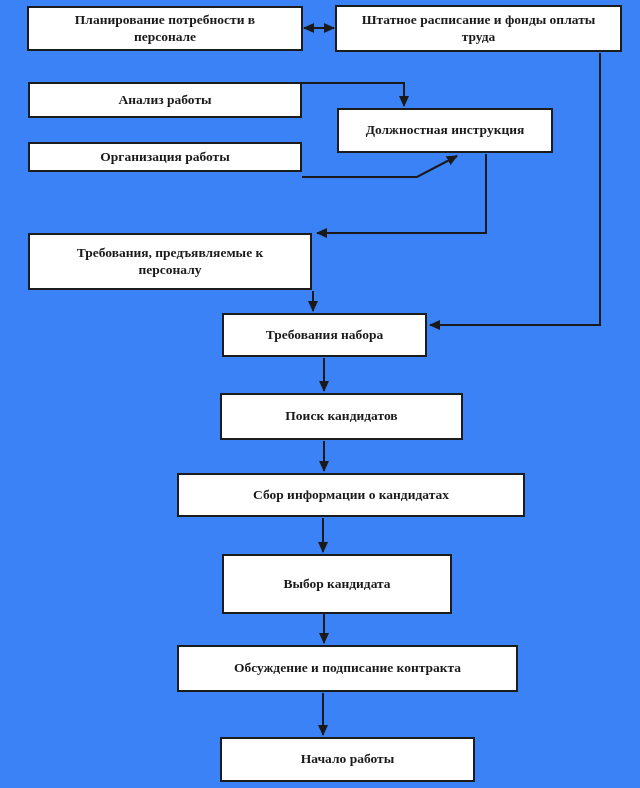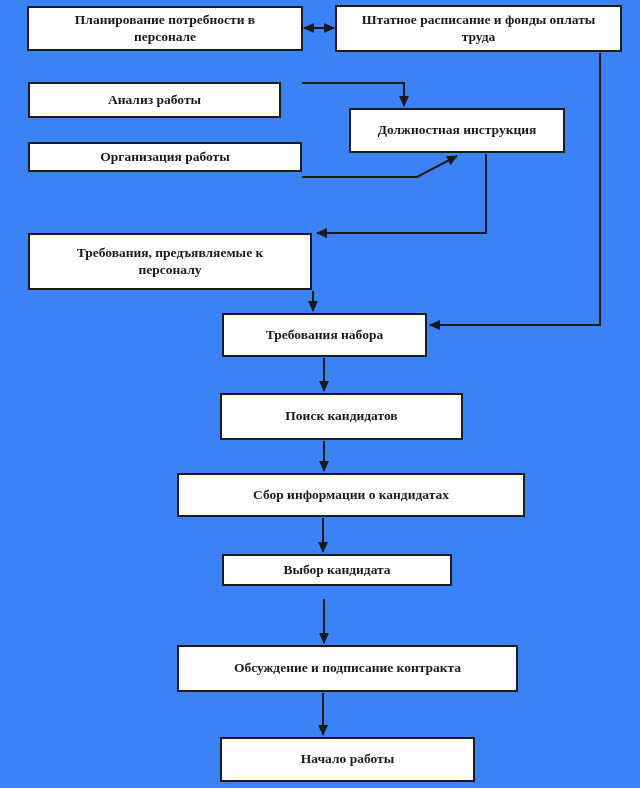--- a/index.html
+++ b/index.html
@@ -54,24 +54,24 @@
       <polyline points="600,53 600,325 430,325" fill="none" stroke="#1a1a1a" stroke-width="2" marker-end="url(#ah)"></polyline>
       <polyline points="324,358 324,391" fill="none" stroke="#1a1a1a" stroke-width="2" marker-end="url(#ah)"></polyline>
       <polyline points="324,441 324,471" fill="none" stroke="#1a1a1a" stroke-width="2" marker-end="url(#ah)"></polyline>
       <polyline points="323,518 323,552" fill="none" stroke="#1a1a1a" stroke-width="2" marker-end="url(#ah)"></polyline>
       <polyline points="324,599 324,643" fill="none" stroke="#1a1a1a" stroke-width="2" marker-end="url(#ah)"></polyline>
       <polyline points="323,693 323,735" fill="none" stroke="#1a1a1a" stroke-width="2" marker-end="url(#ah)"></polyline>
     </svg>
 
   <div class="node" style="left: 27px; top: 6px; width: 276px; height: 45px; padding: 0px 24px;">Планирование потребности в персонале</div>
   <div class="node" style="left: 335px; top: 5px; width: 287px; height: 47px; padding: 0px 10px;">Штатное расписание и фонды оплаты труда</div>
-  <div class="node" style="left: 28px; top: 82px; width: 253px; height: 36px; padding: 0px 8px;">Анализ работы</div>
-  <div class="node" style="left: 337px; top: 108px; width: 216px; height: 45px; padding: 0px 8px; margin-left: 12px;">Должностная инструкция</div>
+  <div class="node" style="left: 28px; top: 82px; width: 274px; height: 36px; padding: 0px 8px;">Анализ работы</div>
+  <div class="node" style="left: 337px; top: 108px; width: 216px; height: 45px; padding: 0px 8px;">Должностная инструкция</div>
   <div class="node" style="left: 28px; top: 142px; width: 274px; height: 30px; padding: 0px 8px;">Организация работы</div>
   <div class="node" style="left: 28px; top: 233px; width: 284px; height: 57px; padding: 0px 28px;">Требования, предъявляемые к персоналу</div>
   <div class="node" style="left: 222px; top: 313px; width: 205px; height: 44px; padding: 0px 8px;">Требования набора</div>
   <div class="node" style="left: 220px; top: 393px; width: 243px; height: 47px; padding: 0px 8px;">Поиск кандидатов</div>
   <div class="node" style="left: 177px; top: 473px; width: 348px; height: 44px; padding: 0px 8px;">Сбор информации о кандидатах</div>
-  <div class="node" style="left: 222px; top: 554px; width: 230px; height: 32px; padding: 0px 8px;">Выбор кандидата</div>
+  <div class="node" style="left: 222px; top: 554px; width: 230px; height: 60px; padding: 0px 8px;">Выбор кандидата</div>
   <div class="node" style="left: 177px; top: 645px; width: 341px; height: 47px; padding: 0px 8px;">Обсуждение и подписание контракта</div>
   <div class="node" style="left: 220px; top: 737px; width: 255px; height: 45px; padding: 0px 8px;">Начало работы</div>
 
 </div>
 
 </body></html>

